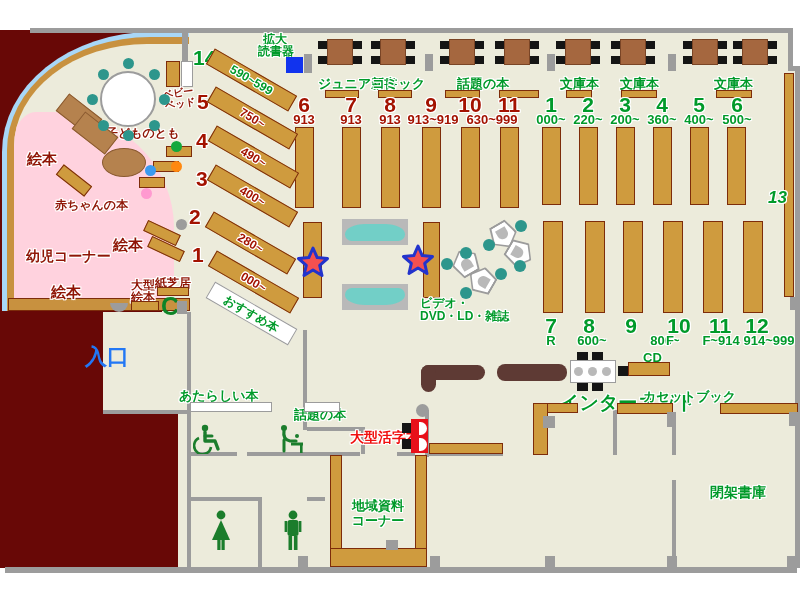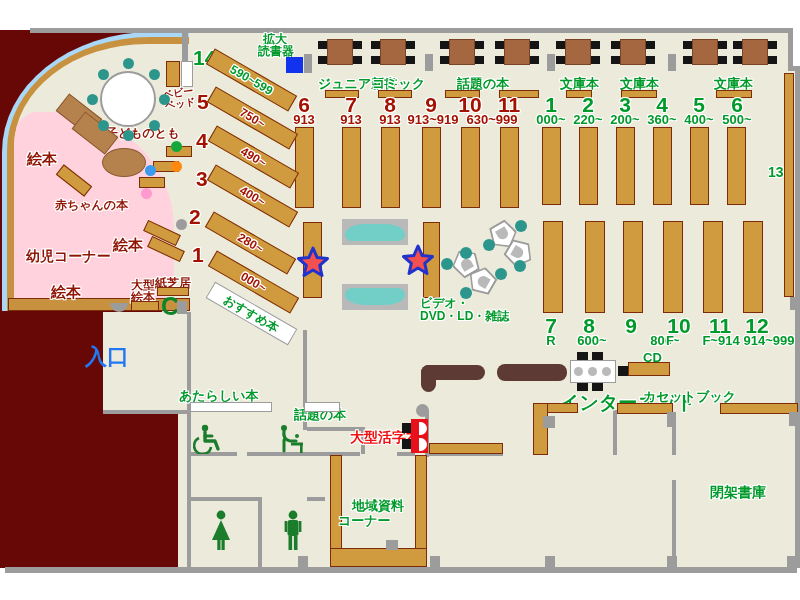--- a/index.html
+++ b/index.html
@@ -86,21 +86,21 @@
   <div class="abs gt ol lbl" style="left:714px;top:75px;font-size:13px;">文庫本</div>
   <div class="abs shelf" style="left:325px;top:90px;width:34px;height:8px;"></div>
   <div class="abs shelf" style="left:378px;top:90px;width:34px;height:8px;"></div>
   <div class="abs shelf" style="left:445px;top:90px;width:35px;height:8px;"></div>
   <div class="abs shelf" style="left:499px;top:90px;width:40px;height:8px;"></div>
   <div class="abs shelf" style="left:566px;top:90px;width:26px;height:8px;"></div>
   <div class="abs shelf" style="left:621px;top:90px;width:36px;height:8px;"></div>
   <div class="abs shelf" style="left:716px;top:90px;width:36px;height:8px;"></div>
 
   <div class="abs shelf" style="left:784px;top:73px;width:10px;height:224px;"></div>
-  <div class="abs gt ol lbl" style="left:768px;top:164px;font-size:14px;">13</div>
+  <div class="abs gt ol lbl" style="left:768px;top:188px;font-size:17px;font-style:italic;">13</div>
   <div class="abs wall" style="left:790px;top:297px;width:10px;height:13px;"></div>
 
   <div class="abs shelf" style="left:303px;top:222px;width:19px;height:76px;"></div>
   <div class="abs shelf" style="left:423px;top:222px;width:17px;height:76px;"></div>
   <div class="abs gt ol lbl" style="left:356px;top:290px;font-size:14px;">雑誌</div>
   <div class="abs gt ol lbl" style="left:420px;top:295px;font-size:12px;">ビデオ・</div>
   <div class="abs gt ol lbl" style="left:420px;top:308px;font-size:12px;">DVD・LD・雑誌</div>
 
   <div class="abs" style="left:342px;top:219px;width:66px;height:26px;background:#b9b9b9;">
     <div class="abs" style="left:3px;top:5px;width:60px;height:17px;background:#72cfc7;border-radius:50% 50% 10px 10px / 90% 90% 10px 10px;"></div>
@@ -142,21 +142,21 @@
   <div class="abs shelf" style="left:533px;top:403px;width:45px;height:10px;"></div>
   <div class="abs shelf" style="left:533px;top:403px;width:15px;height:52px;"></div>
   <div class="abs wall" style="left:543px;top:416px;width:12px;height:12px;"></div>
   <div class="abs shelf" style="left:429px;top:443px;width:74px;height:11px;"></div>
 
   <div class="abs shelf" style="left:330px;top:455px;width:12px;height:112px;"></div>
   <div class="abs shelf" style="left:415px;top:455px;width:12px;height:112px;"></div>
   <div class="abs shelf" style="left:330px;top:548px;width:97px;height:19px;"></div>
   <div class="abs wall" style="left:386px;top:540px;width:12px;height:10px;"></div>
   <div class="abs gt ol lbl" style="left:338px;top:497px;width:80px;text-align:center;font-size:13px;">地域資料</div>
-  <div class="abs gt ol lbl" style="left:338px;top:512px;width:80px;text-align:left;font-size:13px;">コーナー</div>
+  <div class="abs gt ol lbl" style="left:338px;top:512px;width:80px;text-align:center;font-size:13px;">コーナー</div>
 
   <div class="abs gt ol lbl" style="left:179px;top:387px;font-size:13px;">あたらしい本</div>
   <div class="abs wshelf" style="left:190px;top:402px;width:82px;height:10px;"></div>
   <div class="abs gt ol lbl" style="left:294px;top:406px;font-size:13px;">話題の本</div>
   <div class="abs wshelf" style="left:304px;top:402px;width:36px;height:10px;"></div>
 
   <div class="abs lbl" style="left:85px;top:342px;font-size:22px;color:#2277f5;">入口</div>
 
   <div class="abs rt ol lbl" style="left:26px;top:248px;font-size:14px;">幼児コーナー</div>
   <div class="abs rt ol lbl" style="left:27px;top:150px;font-size:15px;">絵本</div>

